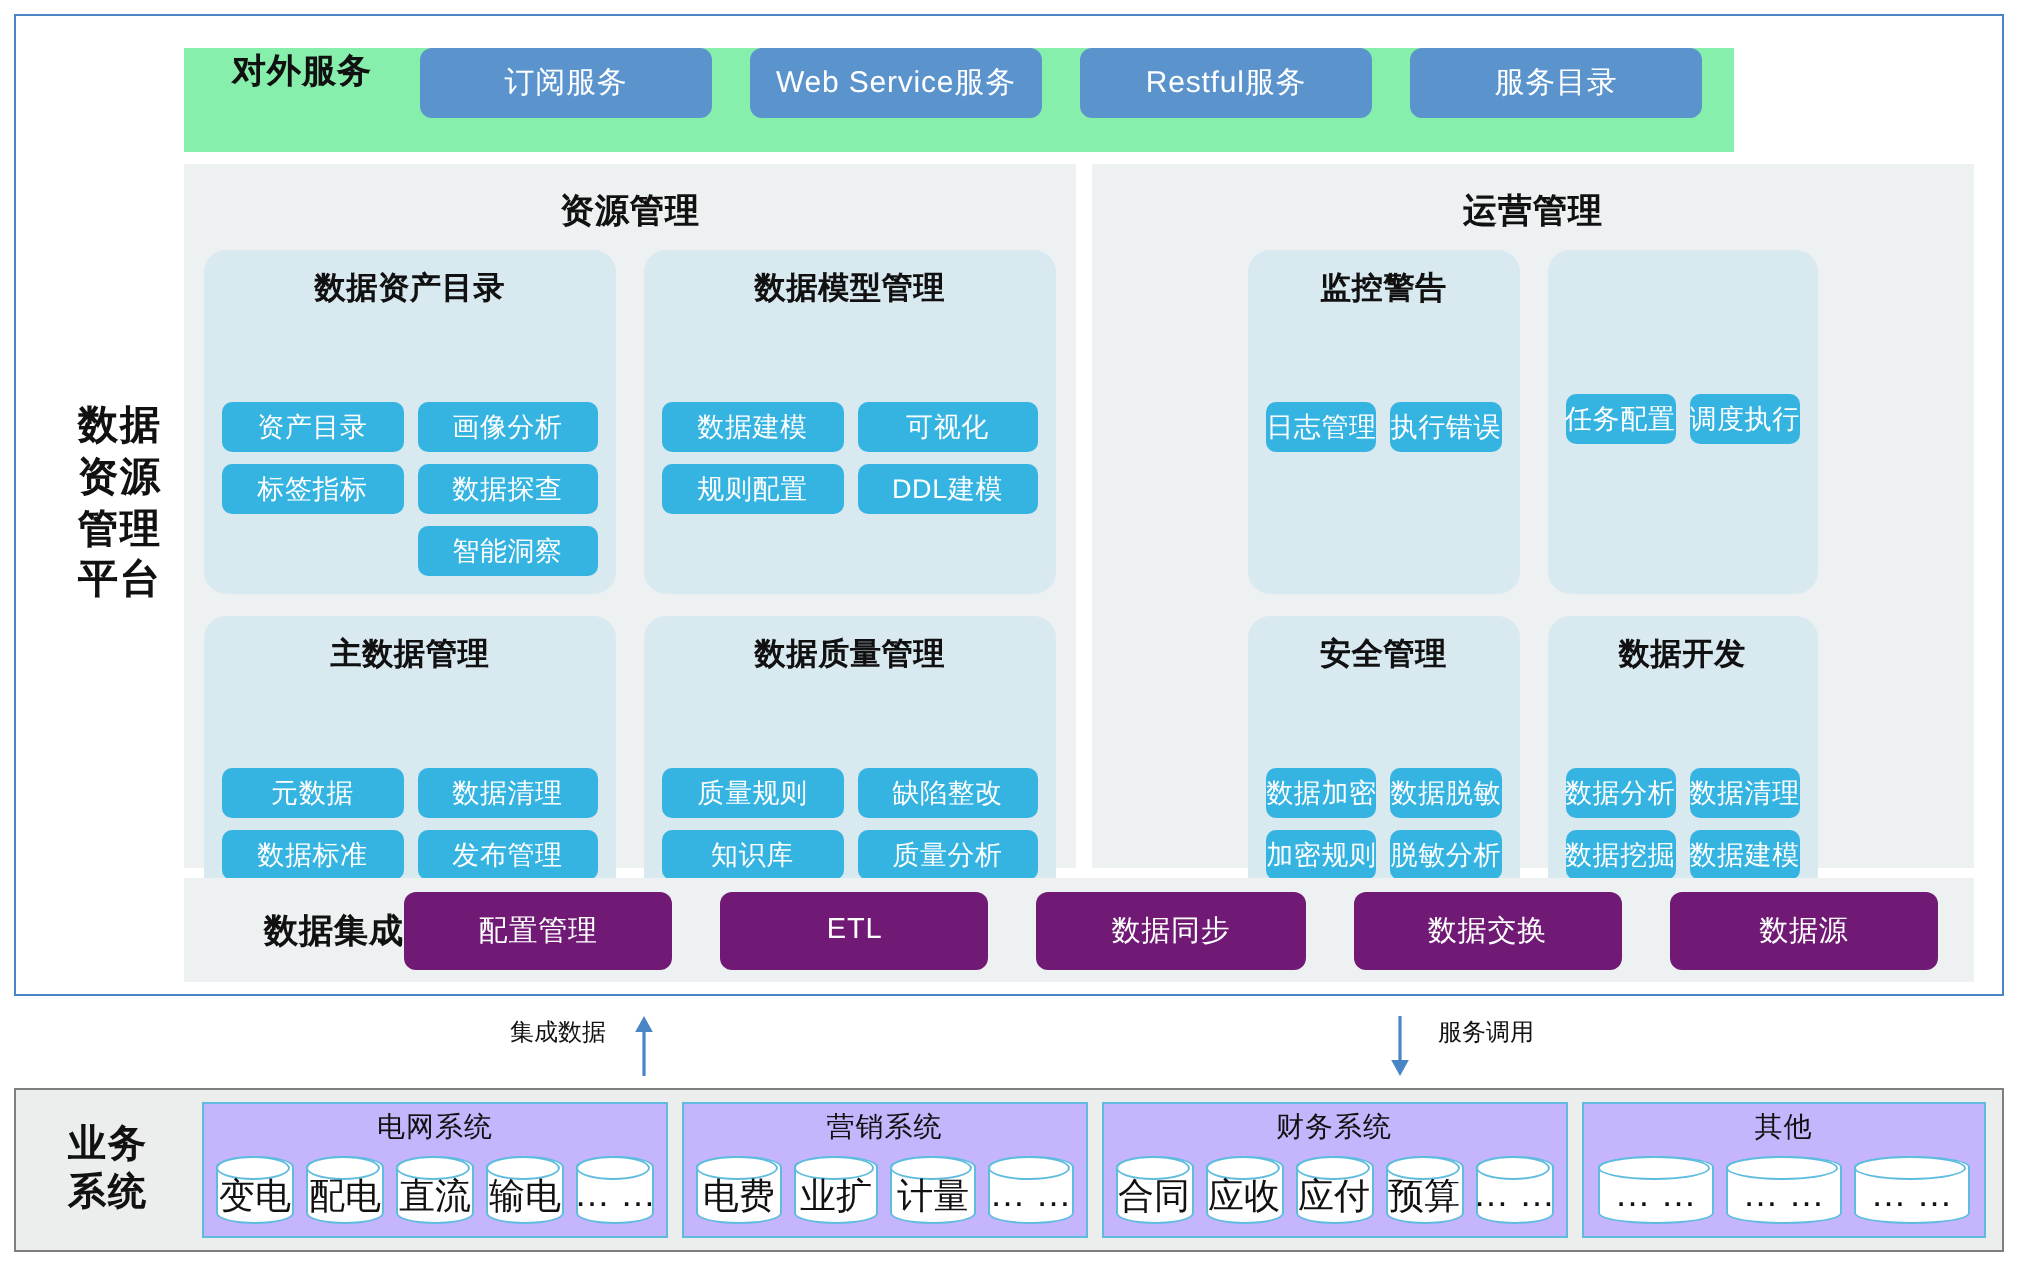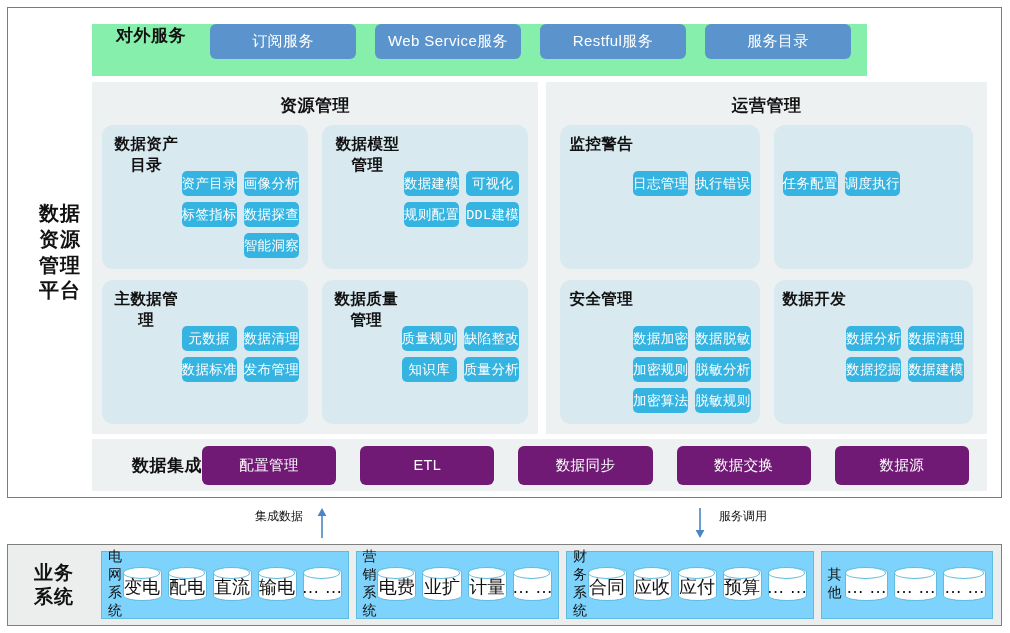--- a/index.html
+++ b/index.html
@@ -39,35 +39,35 @@
     font-size:15px;letter-spacing:.4px;white-space:nowrap;
   }
 
   
   .mgmt-row{
     position:absolute;left:84px;top:74px;width:895px;height:352px;
     display:flex;gap:8px;
   }
   .mgmt-col{
     background:#eef1f2;box-sizing:border-box;padding:8px 10px 10px 10px;
-    display:flex;flex-direction:column;font-family:Liberation Mono, monospace;
+    display:flex;flex-direction:column;
   }
   .mgmt-col.resource{flex:0 0 446px;}
   .mgmt-col.operation{flex:1;align-items:center;}
   .mgmt-col-title{
     text-align:center;font-size:17px;font-weight:bold;color:#111;
     letter-spacing:.5px;padding:4px 0 8px 0;
   }
   .card-grid{
     flex:1;display:grid;grid-template-columns:1fr 1fr;
     grid-template-rows:1fr 1fr;gap:11px 14px;
   }
   .card{
     background:#d9e9f0;border-radius:11px;box-sizing:border-box;
-    padding:6px 9px 9px 9px;display:flex;flex-direction:row;
+    padding:6px 9px 9px 9px;display:flex;flex-direction:column;
   }
   .card-title{
     text-align:center;font-size:15.5px;font-weight:bold;color:#111;
     letter-spacing:.4px;padding:3px 0 6px 0;min-height:17px;
   }
   .card-cols{display:flex;gap:7px;align-items:flex-start;justify-content:center;margin-top:40px;}
   .card-colgroup{display:flex;flex-direction:column;gap:6px;flex:1;}
   .tag{
     height:25px;border-radius:5px;background:#35b4e2;color:#ffffff;
     display:flex;align-items:center;justify-content:center;
@@ -102,22 +102,22 @@
   .biz-frame{
     position:absolute;left:7px;top:544px;width:995px;height:82px;
     border:1.5px solid #7f7f7f;background:#eceeee;box-sizing:border-box;
     display:flex;align-items:center;padding:6px 8px 6px 6px;gap:7px;
   }
   .biz-title{
     flex:0 0 80px;text-align:center;font-size:19px;font-weight:bold;
     color:#111;line-height:1.25;letter-spacing:1px;
   }
   .biz-group{
-    flex:1;border:1.2px solid #5fbcdf;background:#7dd3fc;box-sizing:border-box;
-    height:68px;display:flex;flex-direction:row;align-items:center;
+    flex:1;border:1.2px solid #5fbcdf;background:#c4b5fd;box-sizing:border-box;
+    height:68px;display:flex;flex-direction:column;align-items:center;
     padding:2px 6px 4px 6px;
   }
   .biz-group-title{font-size:14px;color:#111;padding:1px 0 2px 0;letter-spacing:.5px;}
   .cyl-row{display:flex;gap:6px;align-items:center;justify-content:center;flex:1;width:100%;}
   .cyl{
     position:relative;flex:1;max-width:58px;min-width:34px;height:34px;
     background:#ffffff;border:1.1px solid #5fbcdf;border-radius:50%/16% 16% 16% 16%;
     display:flex;align-items:center;justify-content:center;
     font-size:18px;color:#111;box-sizing:border-box;
   }

